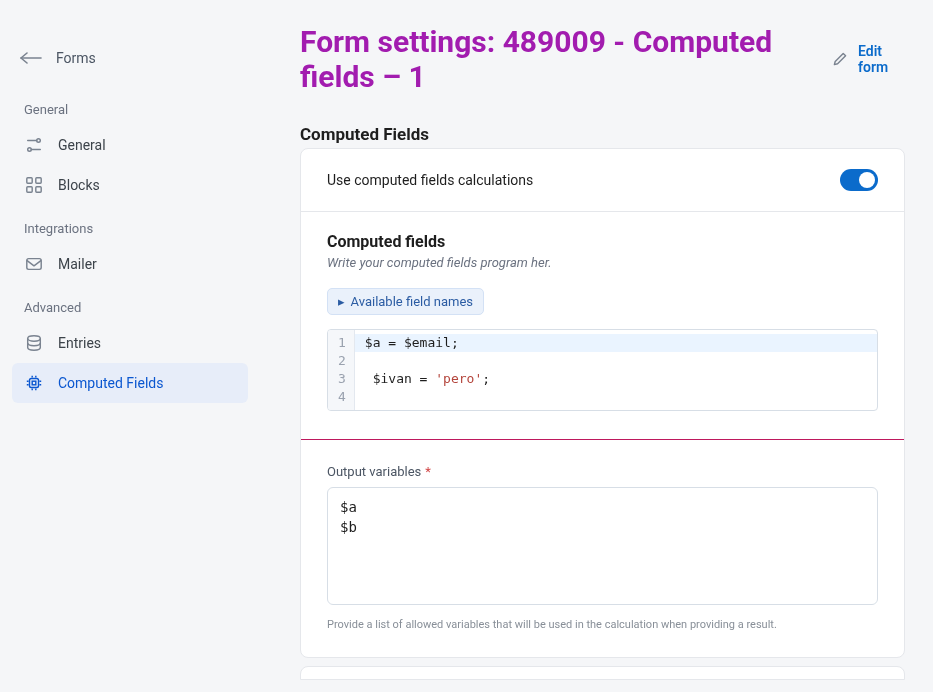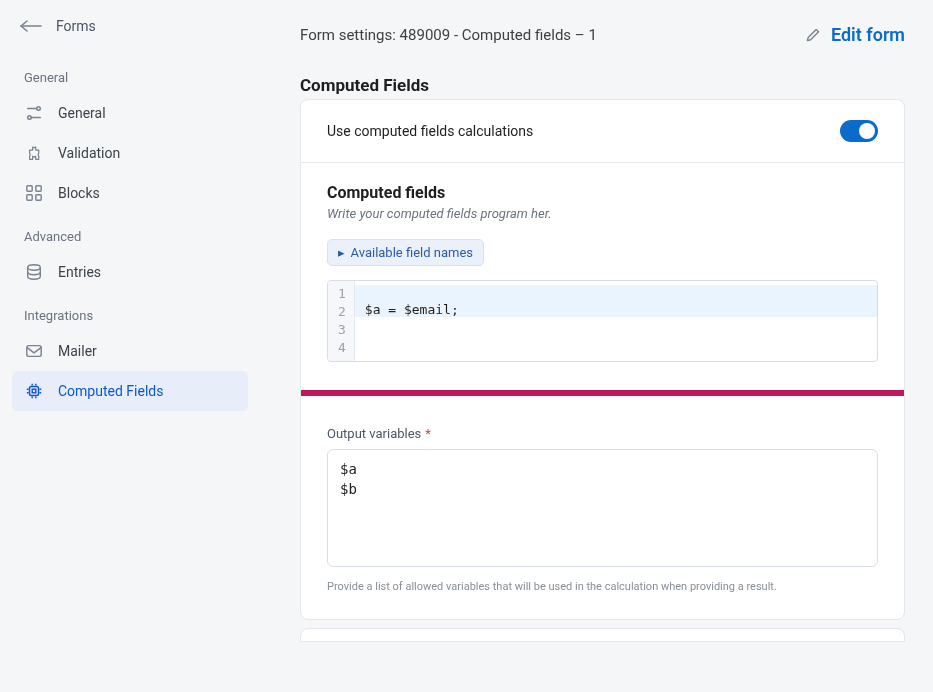--- a/index.html
+++ b/index.html
@@ -10,21 +10,21 @@
       font-size: 14px;
       width: 933px;
       height: 692px;
       overflow: hidden;
       display: flex;
     }
 
     
     .sidebar {
       width: 260px;
-      padding: 12px 12px 12px 12px;
+      padding: 44px 12px 12px 12px;
       flex-shrink: 0;
     }
     .back-row {
       display: flex;
       align-items: center;
       gap: 14px;
       padding: 6px 12px 6px 8px;
       color: #4b5563;
       cursor: pointer;
       margin-bottom: 24px;
@@ -74,31 +74,31 @@
       padding: 24px 28px 0 40px;
       overflow-y: auto;
     }
     .top-row {
       display: flex;
       justify-content: space-between;
       align-items: center;
       margin-bottom: 30px;
     }
     .page-title {
-      font-size: 15px;
-      font-weight: 400;
-      color: #404040;
+      font-size: 30px;
+      font-weight: 700;
+      color: #a21caf;
     }
     .edit-link {
       display: flex;
       align-items: center;
       gap: 8px;
       color: #0b6bcb;
       font-weight: 600;
-      font-size: 18px;
+      font-size: 14px;
       cursor: pointer;
     }
     .section-title {
       font-size: 17px;
       font-weight: 700;
       margin-bottom: 4px;
     }
     .section-sub {
       font-size: 13px;
       color: #6b7280;
@@ -175,24 +175,24 @@
       background: #f5f7fa;
       color: #9aa2af;
       border-right: 1px solid #e3e8ef;
       text-align: right;
       padding: 4px 8px 4px 10px;
       user-select: none;
     }
     .gutter div { height: 18px; }
     .code-lines { flex: 1; padding: 4px 10px; }
     .code-line { height: 18px; white-space: pre; }
-    .code-line.hl { background: #eaf4ff; margin: 0 -10px; padding: 16px 10px; }
+    .code-line.hl { background: #eaf4ff; margin: 0 -10px; padding: 0 10px; }
     .str { color: #b4453c; }
 
-    .field-block { padding: 30px 26px 26px; border-top: 6px solid #be185d; }
+    .field-block { padding: 24px 26px 26px; border-top: 1px solid #be185d; }
     .field-label {
       font-size: 13px;
       color: #4b5563;
       margin-bottom: 8px;
       display: flex;
       gap: 4px;
     }
     .req { color: #d14343; }
     textarea.output {
       width: 100%;
@@ -240,63 +240,55 @@
             <path d="M3 5h10"></path>
             <circle cx="15" cy="5" r="2"></circle>
             <path d="M7 15h10"></path>
             <circle cx="5" cy="15" r="2"></circle>
           </svg>
       </span>
       <span>General</span>
     </div>
     <div class="nav-item">
       <span class="icon-wrap">
-        <svg width="18" height="18" viewBox="0 0 20 20" fill="none" stroke-width="1.6" stroke-linejoin="round">
-            <path d="M4 6h4V2l2 1 2-1v4h4v4l-1 2 1 2v4h-4v-4l-2 1-2-1v4H4v-4l1-2-1-2z" transform="scale(0.85) translate(2 2)"></path>
-          </svg>
-      </span>
-      <span>Validation</span>
-    </div>
-    <div class="nav-item">
-      <span class="icon-wrap">
         <svg width="18" height="18" viewBox="0 0 20 20" fill="none" stroke-width="1.6">
             <rect x="2" y="2" width="6" height="6" rx="1"></rect>
             <rect x="12" y="2" width="6" height="6" rx="1"></rect>
             <rect x="2" y="12" width="6" height="6" rx="1"></rect>
             <rect x="12" y="12" width="6" height="6" rx="1"></rect>
           </svg>
       </span>
       <span>Blocks</span>
     </div>
   </div>
 
   <div>
+    <div class="section-heading">Integrations</div>
+    <div class="nav-item">
+      <span class="icon-wrap">
+        <svg width="18" height="18" viewBox="0 0 20 20" fill="none" stroke-width="1.6" stroke-linejoin="round">
+            <rect x="2" y="4" width="16" height="12" rx="2"></rect>
+            <path d="M2 6l8 6 8-6"></path>
+          </svg>
+      </span>
+      <span>Mailer</span>
+    </div>
+  </div>
+
+  <div>
     <div class="section-heading">Advanced</div>
     <div class="nav-item">
       <span class="icon-wrap">
         <svg width="18" height="18" viewBox="0 0 20 20" fill="none" stroke-width="1.6">
             <ellipse cx="10" cy="5" rx="7" ry="3"></ellipse>
             <path d="M3 5v10c0 1.7 3.1 3 7 3s7-1.3 7-3V5"></path>
             <path d="M3 10c0 1.7 3.1 3 7 3s7-1.3 7-3"></path>
           </svg>
       </span>
       <span>Entries</span>
-    </div>
-  </div>
-
-  <div>
-    <div class="section-heading">Integrations</div>
-    <div class="nav-item">
-      <span class="icon-wrap">
-        <svg width="18" height="18" viewBox="0 0 20 20" fill="none" stroke-width="1.6" stroke-linejoin="round">
-            <rect x="2" y="4" width="16" height="12" rx="2"></rect>
-            <path d="M2 6l8 6 8-6"></path>
-          </svg>
-      </span>
-      <span>Mailer</span>
     </div>
   </div>
 
   <div>
     <div class="nav-item active">
       <span class="icon-wrap">
         <svg width="18" height="18" viewBox="0 0 20 20" fill="none" stroke="#0b57d0" stroke-width="1.6">
             <rect x="5" y="5" width="10" height="10" rx="2"></rect>
             <rect x="8" y="8" width="4" height="4"></rect>
             <path d="M8 2v2M12 2v2M8 16v2M12 16v2M2 8h2M2 12h2M16 8h2M16 12h2"></path>
@@ -340,20 +332,21 @@
       <div class="code-editor">
         <div class="gutter">
           <div>1</div>
             <div>2</div>
             <div>3</div>
             <div>4</div>
         </div>
         <div class="code-lines">
           <div class="code-line hl">$a = $email;</div>
           <div class="code-line"></div>
+          <div class="code-line"> $ivan = <span class="str">'pero'</span>;</div>
         </div>
       </div>
     </div>
 
     <div class="field-block">
       <div class="field-label">
         <span>Output variables</span>
         <span class="req">*</span>
       </div>
       <textarea class="output" style="">$a

